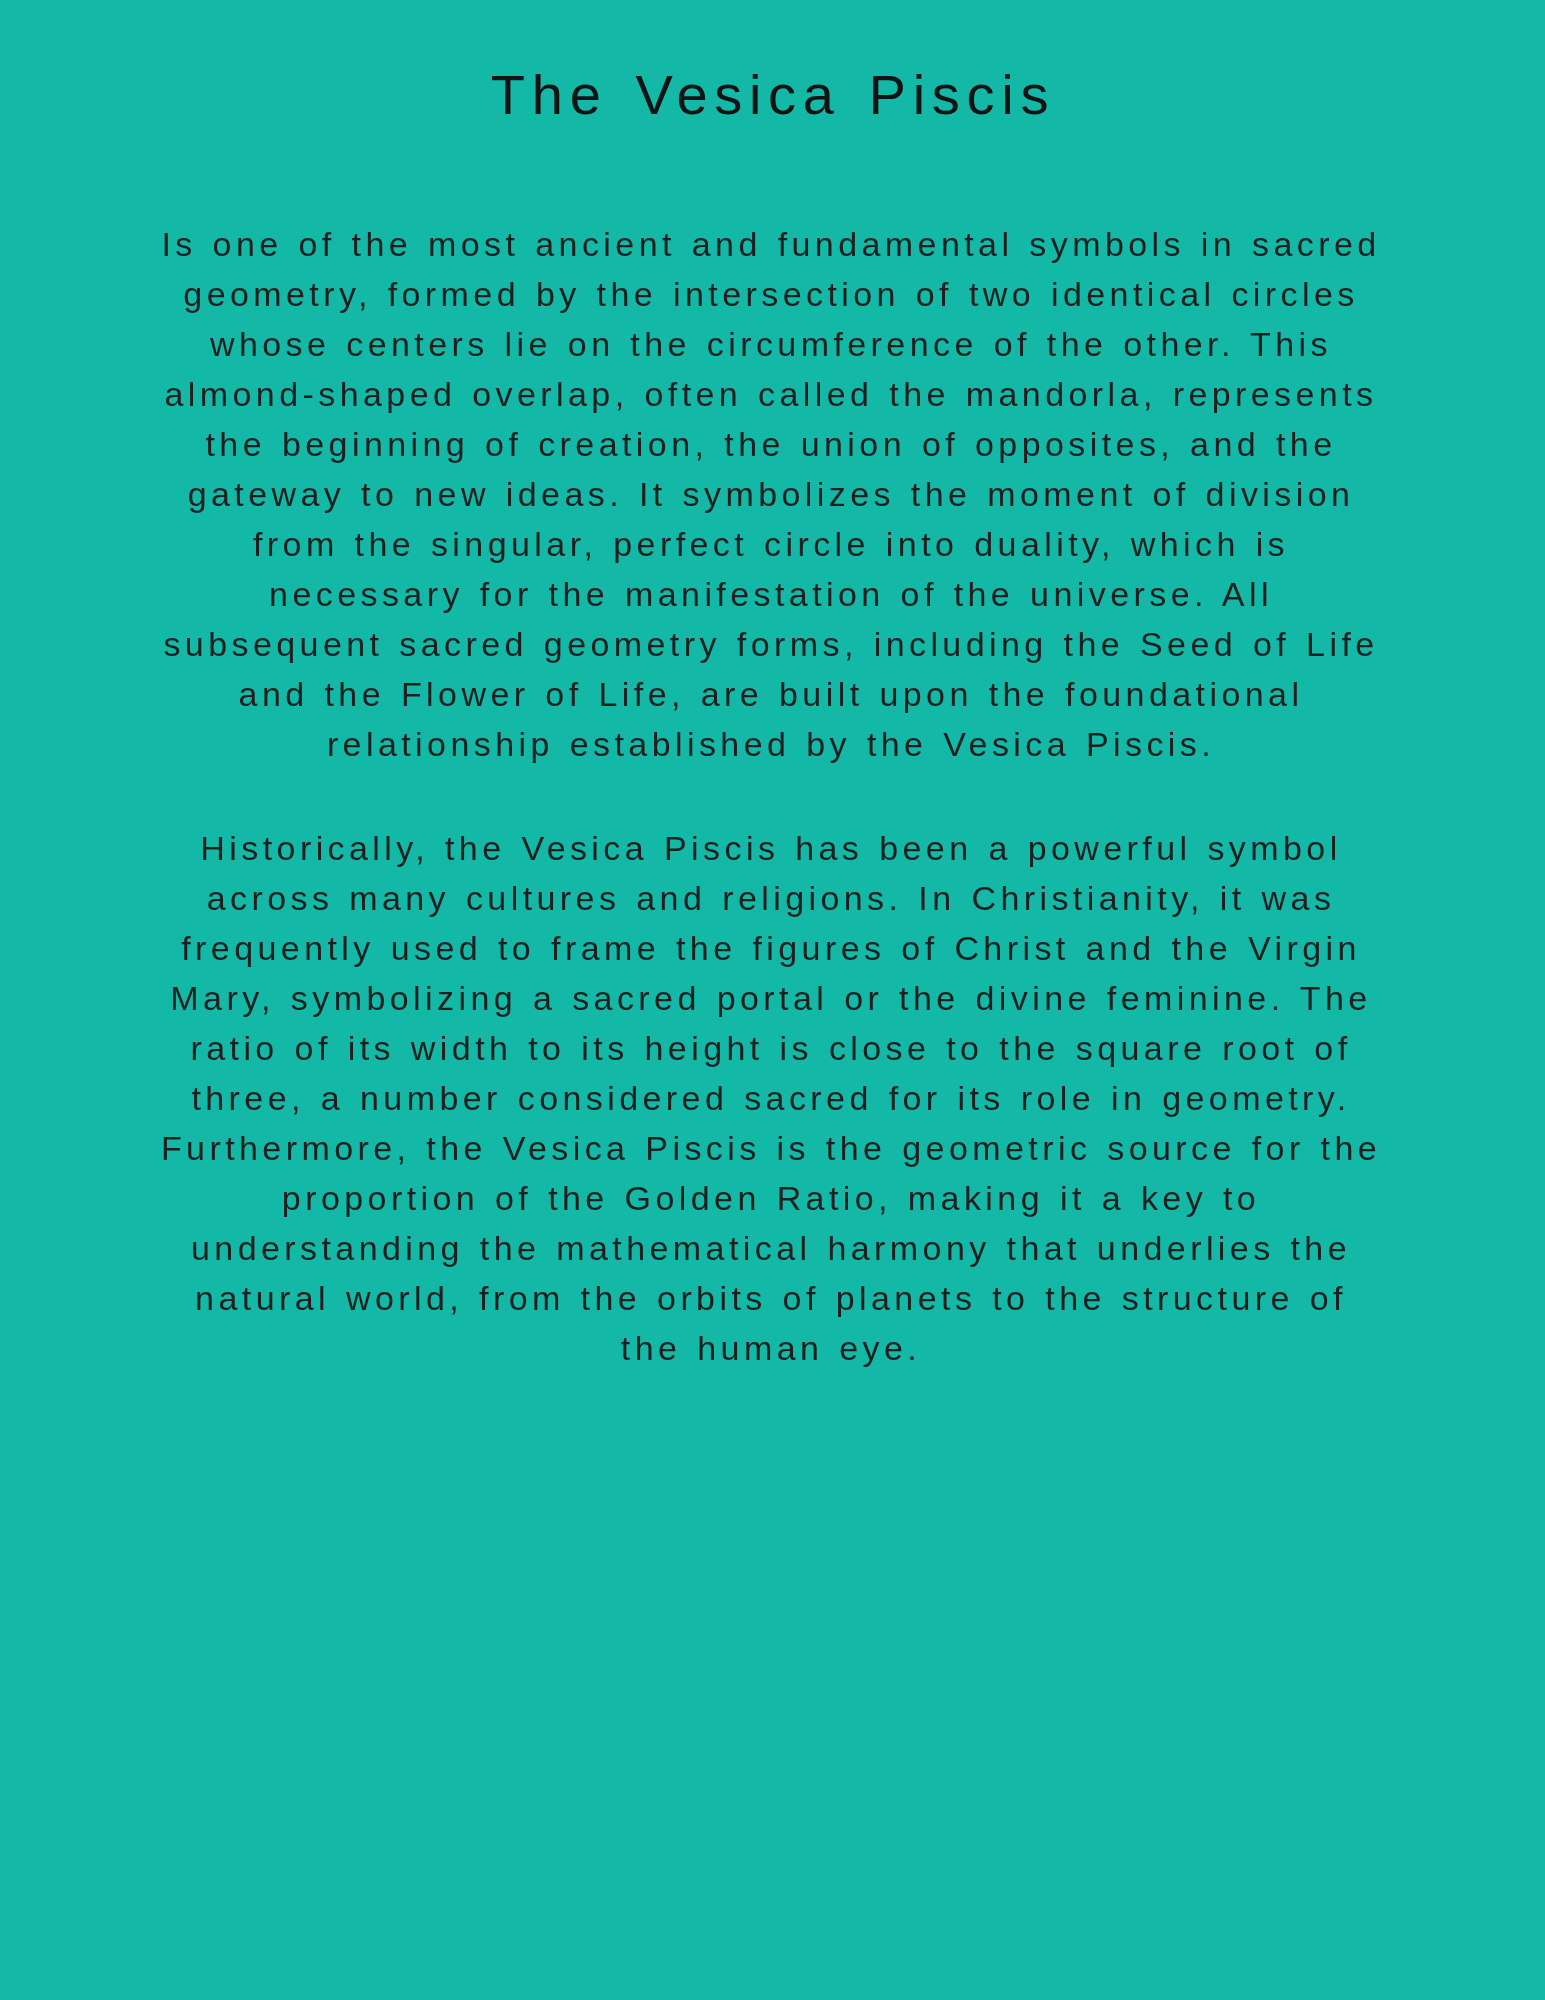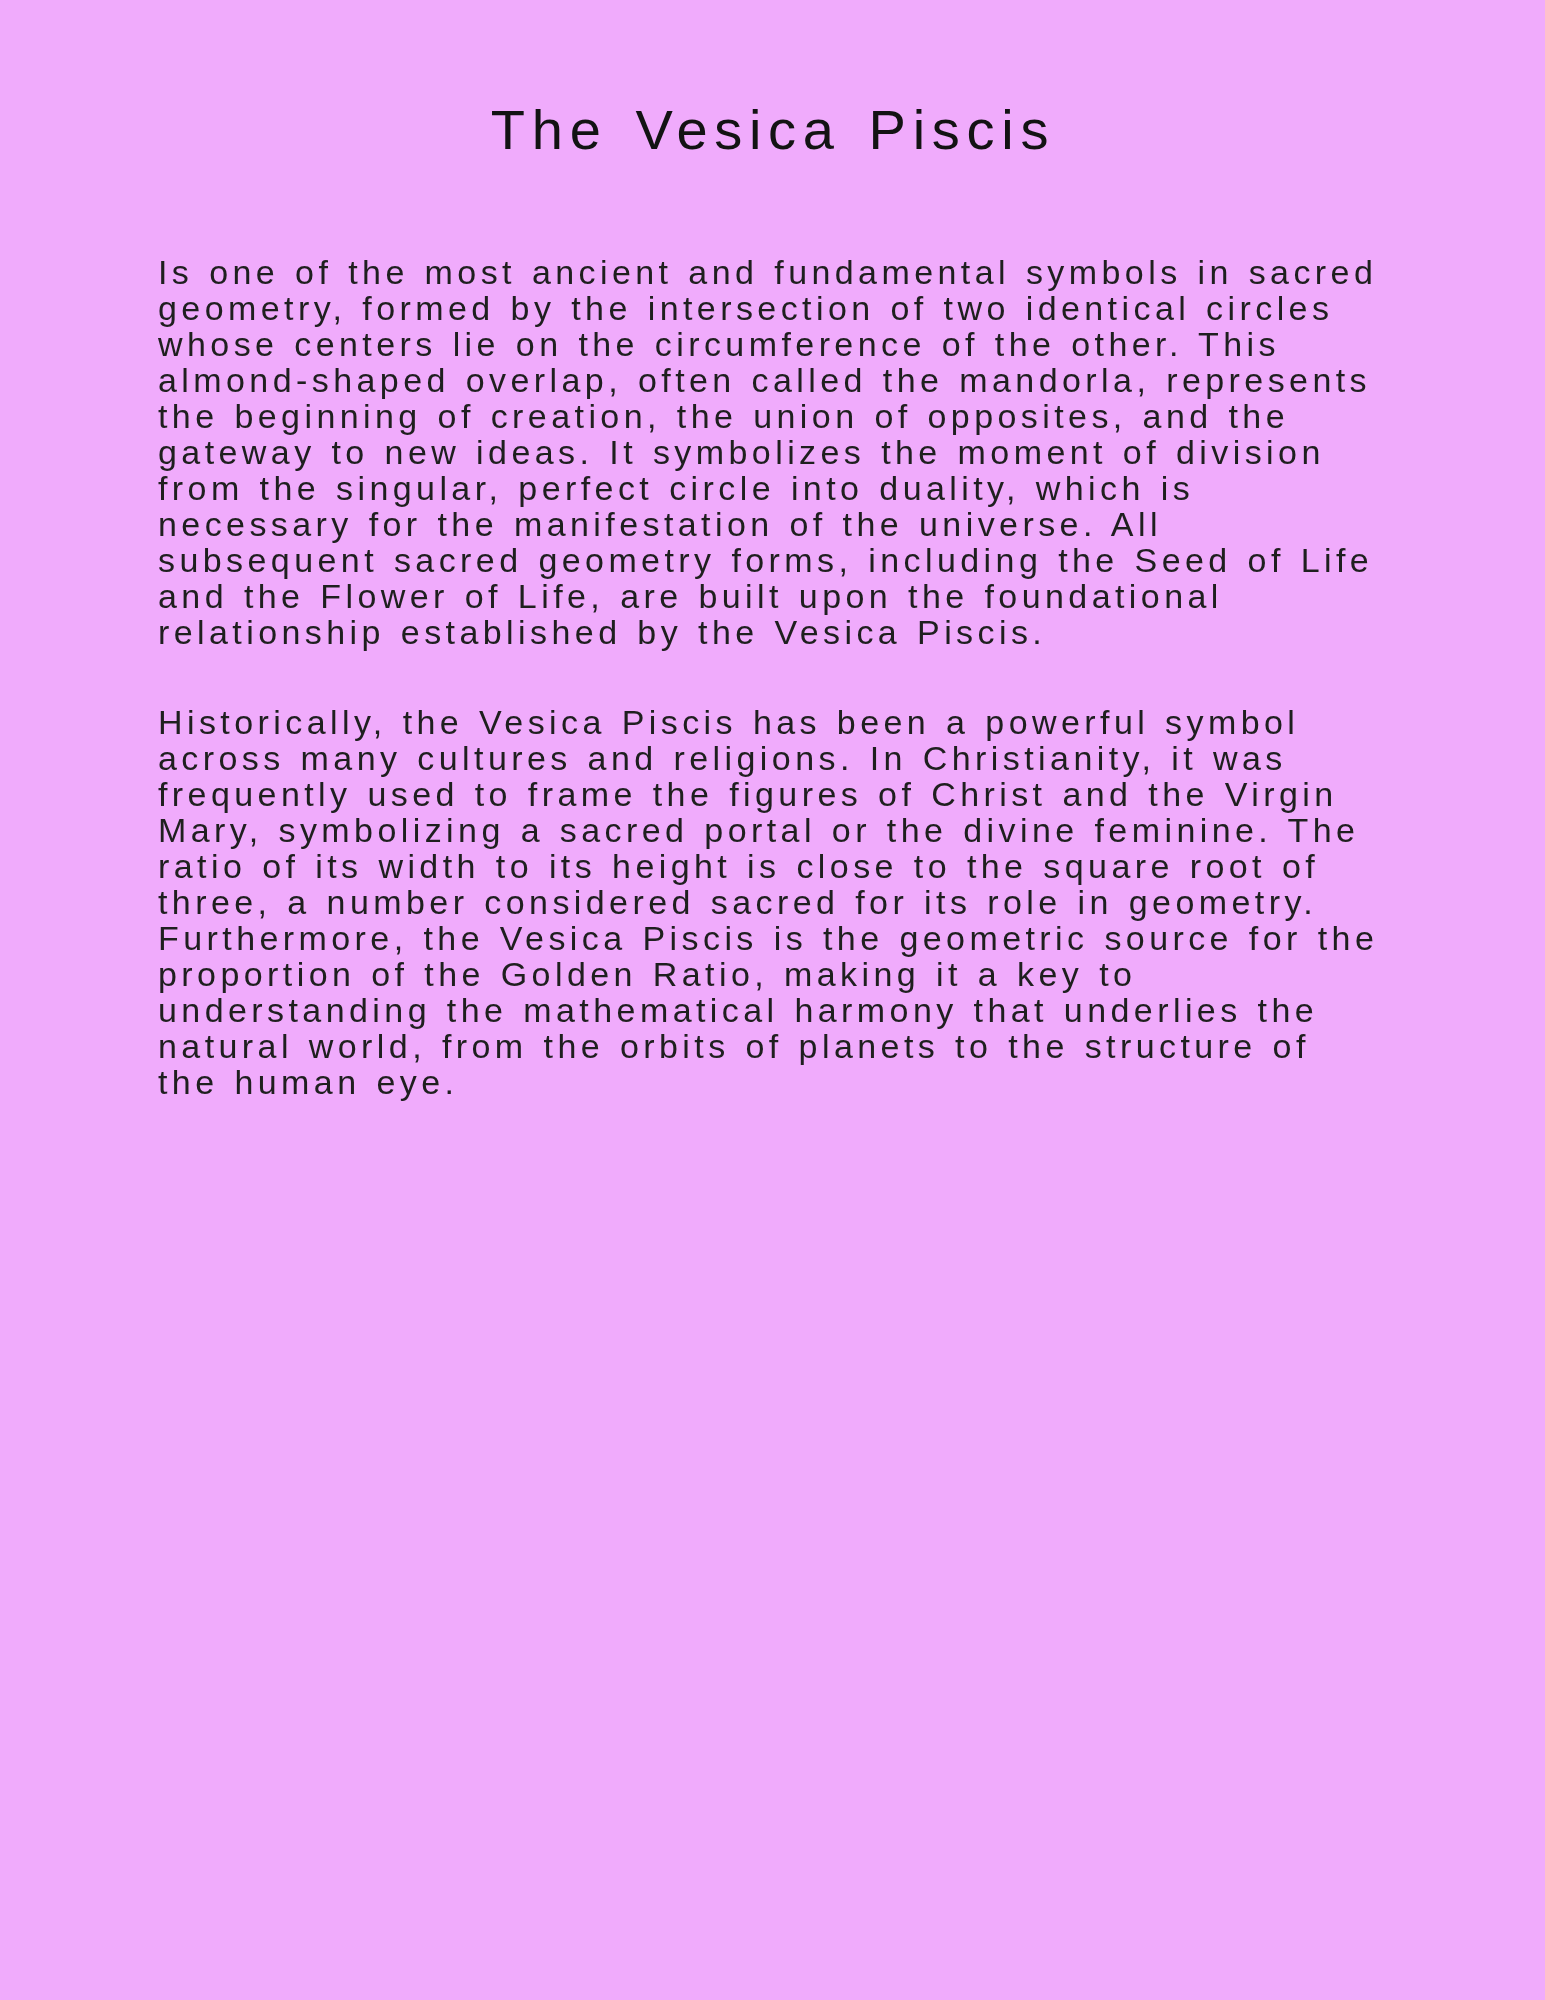--- a/index.html
+++ b/index.html
@@ -5,23 +5,23 @@
   html, body {
     margin: 0;
     padding: 0;
     background: #ffffff;
   }
   .page {
     position: relative;
     width: 1545px;
     height: 2000px;
     margin: 0 auto;
-    background: #f0abfc;
+    background: #14b8a6;
     box-sizing: border-box;
-    padding: 98px 157px 0 158px;
+    padding: 63px 157px 0 158px;
     font-family: "Liberation Sans", "DejaVu Sans", sans-serif;
     font-weight: 300;
     color: #1f1f1f;
     overflow: hidden;
   }
   .doc-title {
     margin: 0;
     font-size: 56px;
     line-height: 64px;
     font-weight: 300;
@@ -31,25 +31,25 @@
     color: #131313;
     font-stretch: expanded;
   }
   .doc-body {
     margin-top: 92px;
     width: 1230px;
   }
   .doc-paragraph {
     margin: 0 4px 54px 0;
     font-size: 34px;
-    line-height: 36px;
+    line-height: 50px;
     letter-spacing: 0.13em;
     word-spacing: 0.06em;
     color: #1f1f1f;
-    text-align: left;
+    text-align: center;
   }
 </style>
 </head>
 <body>
 
 <div class="page">
   <h1 class="doc-title">The Vesica Piscis</h1>
 
   <main class="doc-body">
     <p class="doc-paragraph">Is one of the most ancient and fundamental symbols in sacred geometry, formed by the intersection of two identical circles whose centers lie on the circumference of the other. This almond-shaped overlap, often called the mandorla, represents the beginning of creation, the union of opposites, and the gateway to new ideas. It symbolizes the moment of division from the singular, perfect circle into duality, which is necessary for the manifestation of the universe. All subsequent sacred geometry forms, including the Seed of Life and the Flower of Life, are built upon the foundational relationship established by the Vesica Piscis.</p>

